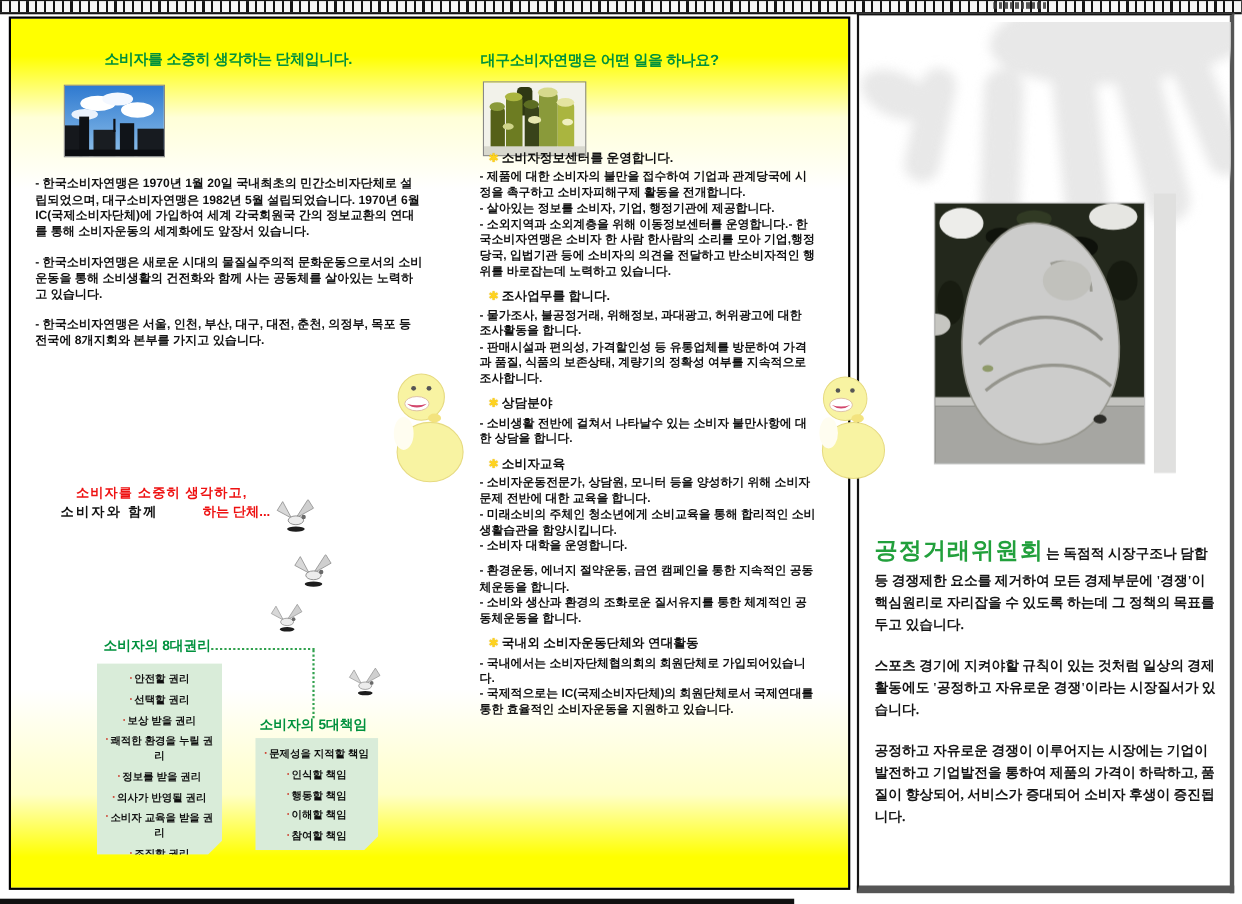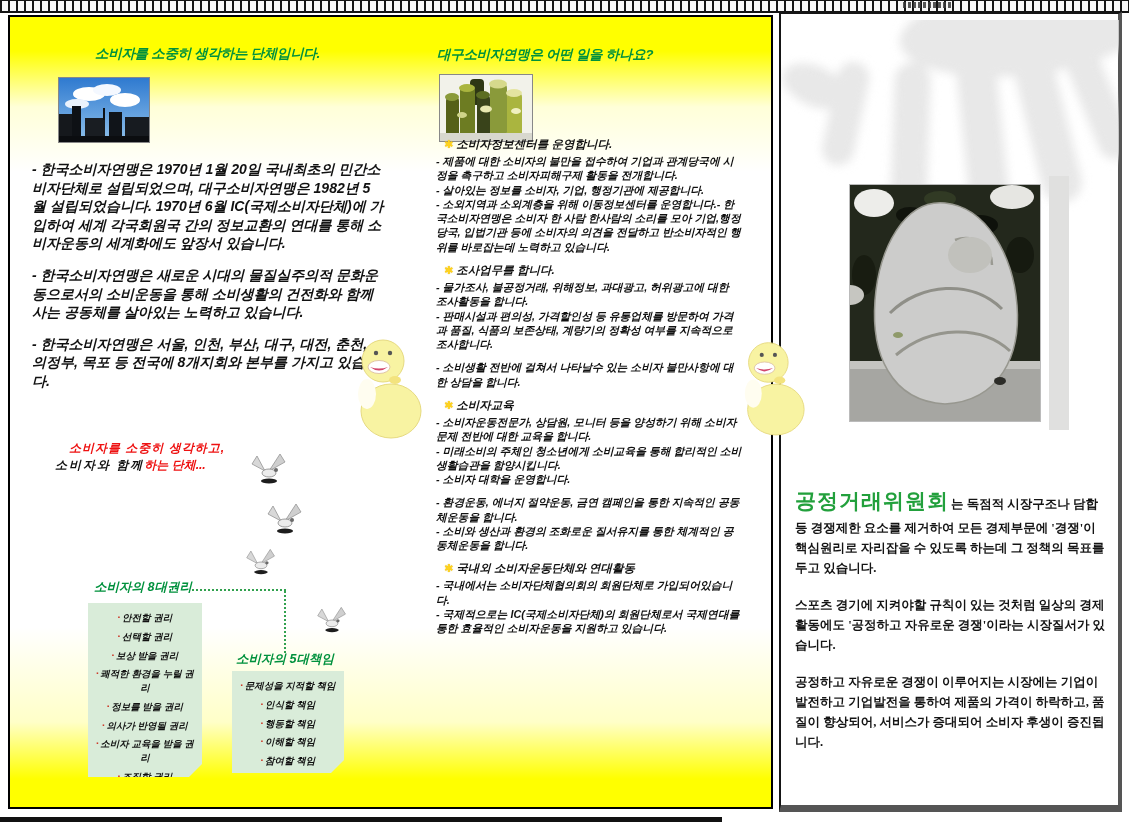--- a/index.html
+++ b/index.html
@@ -21,35 +21,34 @@
     background:repeating-linear-gradient(90deg,#3a3a3a 0 3px,rgba(0,0,0,0) 3px 5px);
     opacity:.85;
   }
   
   .left-page{
     position:absolute;left:8px;top:15px;width:765px;height:794px;
     box-sizing:border-box;border:2px solid #000;
     background:linear-gradient(180deg,
       #ffff00 0px,#ffff00 34px,#ffffd8 90px,#ffffff 155px,
       #ffffff 610px,#ffffc8 705px,#ffff00 762px,#ffff00 100%);
-    font-style:italic;
   }
   .green-heading{
     position:absolute;margin:0;font-size:13.5px;font-weight:800;
     color:#00913d;letter-spacing:-0.3px;white-space:nowrap;
   }
   .photo{position:absolute;border:1px solid #888;}
   .photo svg{display:block;}
-  .col-text{position:absolute;font-size:14px;font-weight:700;line-height:1.33;}
+  .col-text{position:absolute;font-size:11px;font-weight:700;line-height:1.33;}
   .col-text p{margin:0 0 13px 0;}
   
   .slogan{position:absolute;left:45px;top:424px;font-size:12px;font-weight:800;line-height:1.2;}
   .slogan .l1{display:block;margin-left:14px;color:#ee1111;letter-spacing:1px;}
   .slogan .l2{display:block;margin-top:3px;color:#111;letter-spacing:2px;}
-  .slogan .l2 .red{color:#ee1111;letter-spacing:0;}
+  .slogan .l2 .red{color:#ee1111;letter-spacing:0;margin-left:40px;}
   
   .dove{position:absolute;width:38px;height:30px;}
   
   .list-heading{
     position:absolute;margin:0;font-size:12.5px;font-weight:800;color:#00913d;white-space:nowrap;
   }
   .dot-h{position:absolute;left:182px;top:572px;width:94px;height:0;border-top:2px dotted #31a14e;}
   .dot-v{position:absolute;left:274px;top:574px;width:0;height:62px;border-left:2px dotted #31a14e;}
   .green-box{
     position:absolute;background:#d9ecd9;box-sizing:border-box;padding:8px 4px 4px 4px;
@@ -240,20 +239,21 @@
       <div class="section">
         <div class="sec-title"><span class="star">✱</span><span>조사업무를 합니다.</span></div>
         <div class="sec-items">
 
         <p>- 물가조사, 불공정거래, 위해정보, 과대광고, 허위광고에 대한 조사활동을 합니다.</p>
           <p>- 판매시설과 편의성, 가격할인성 등 유통업체를 방문하여 가격과 품질, 식품의 보존상태, 계량기의 정확성 여부를 지속적으로 조사합니다.</p>
         </div>
       </div>
 
       <div class="section">
+        <div class="sec-title"><span class="star">✱</span><span>상담분야</span></div>
         <div class="sec-items">
 
         <p>- 소비생활 전반에 걸쳐서 나타날수 있는 소비자 불만사항에 대한 상담을 합니다.</p>
         </div>
       </div>
 
       <div class="section">
         <div class="sec-title"><span class="star">✱</span><span>소비자교육</span></div>
         <div class="sec-items">
 

